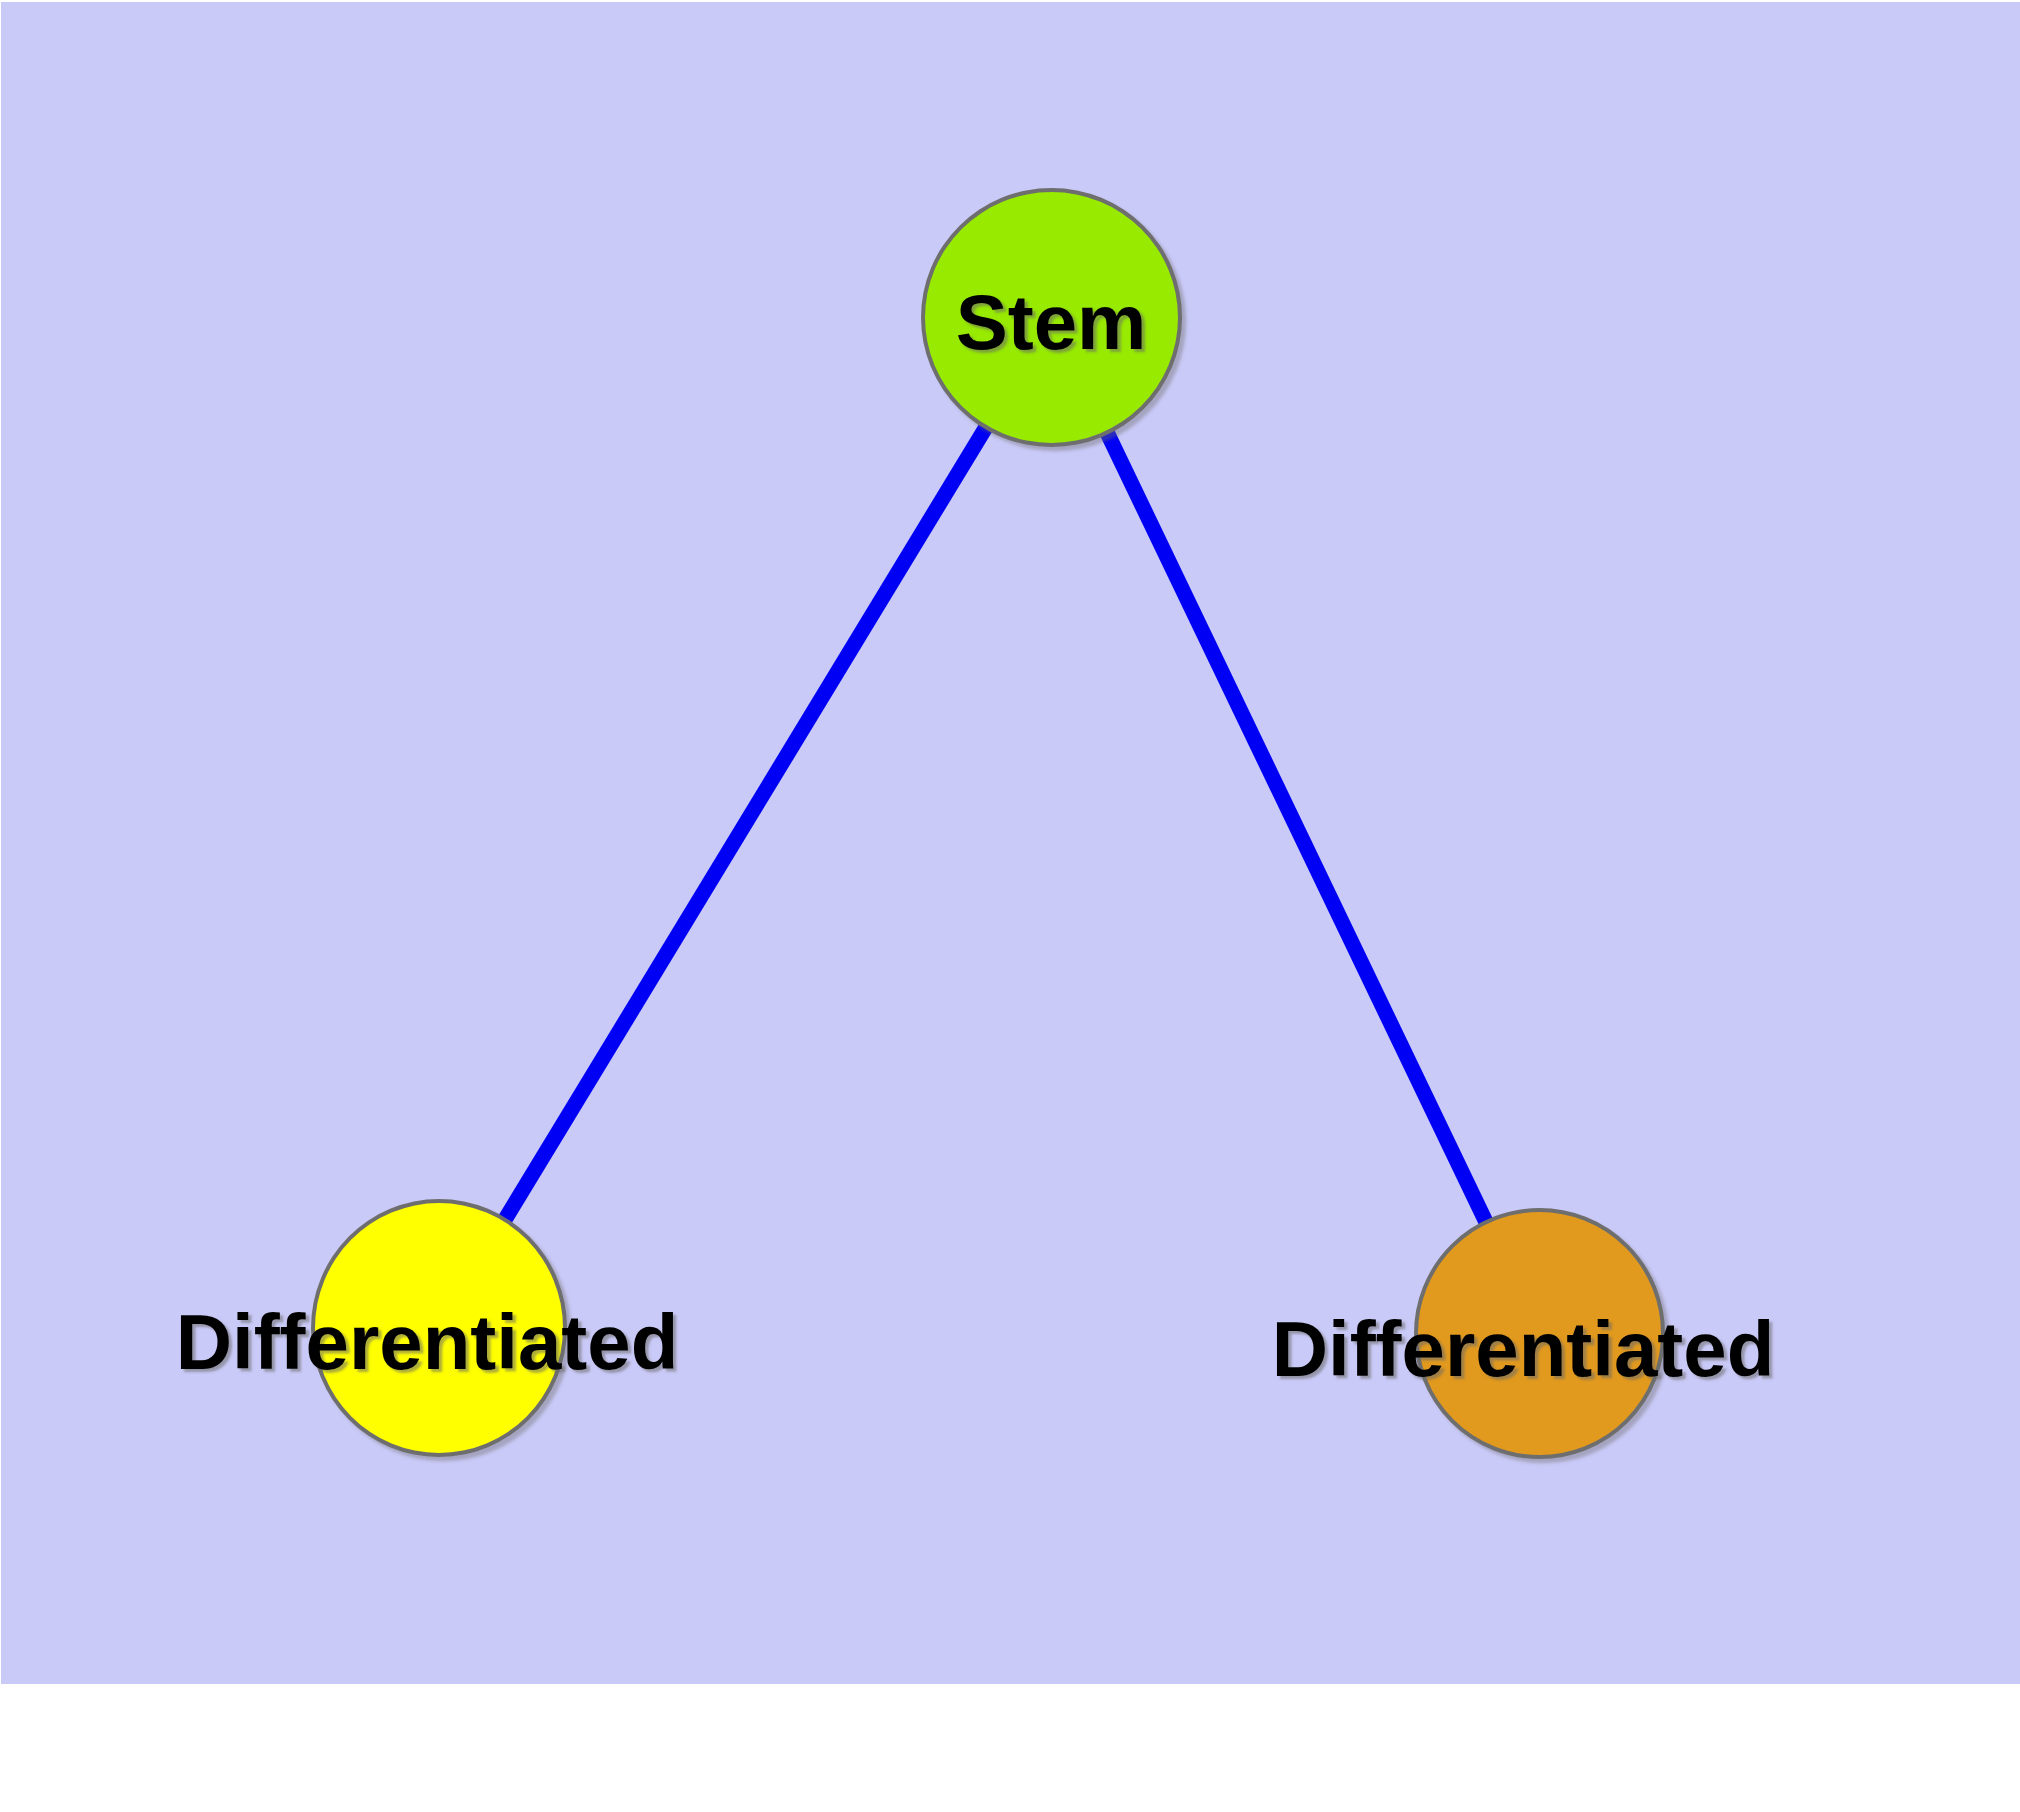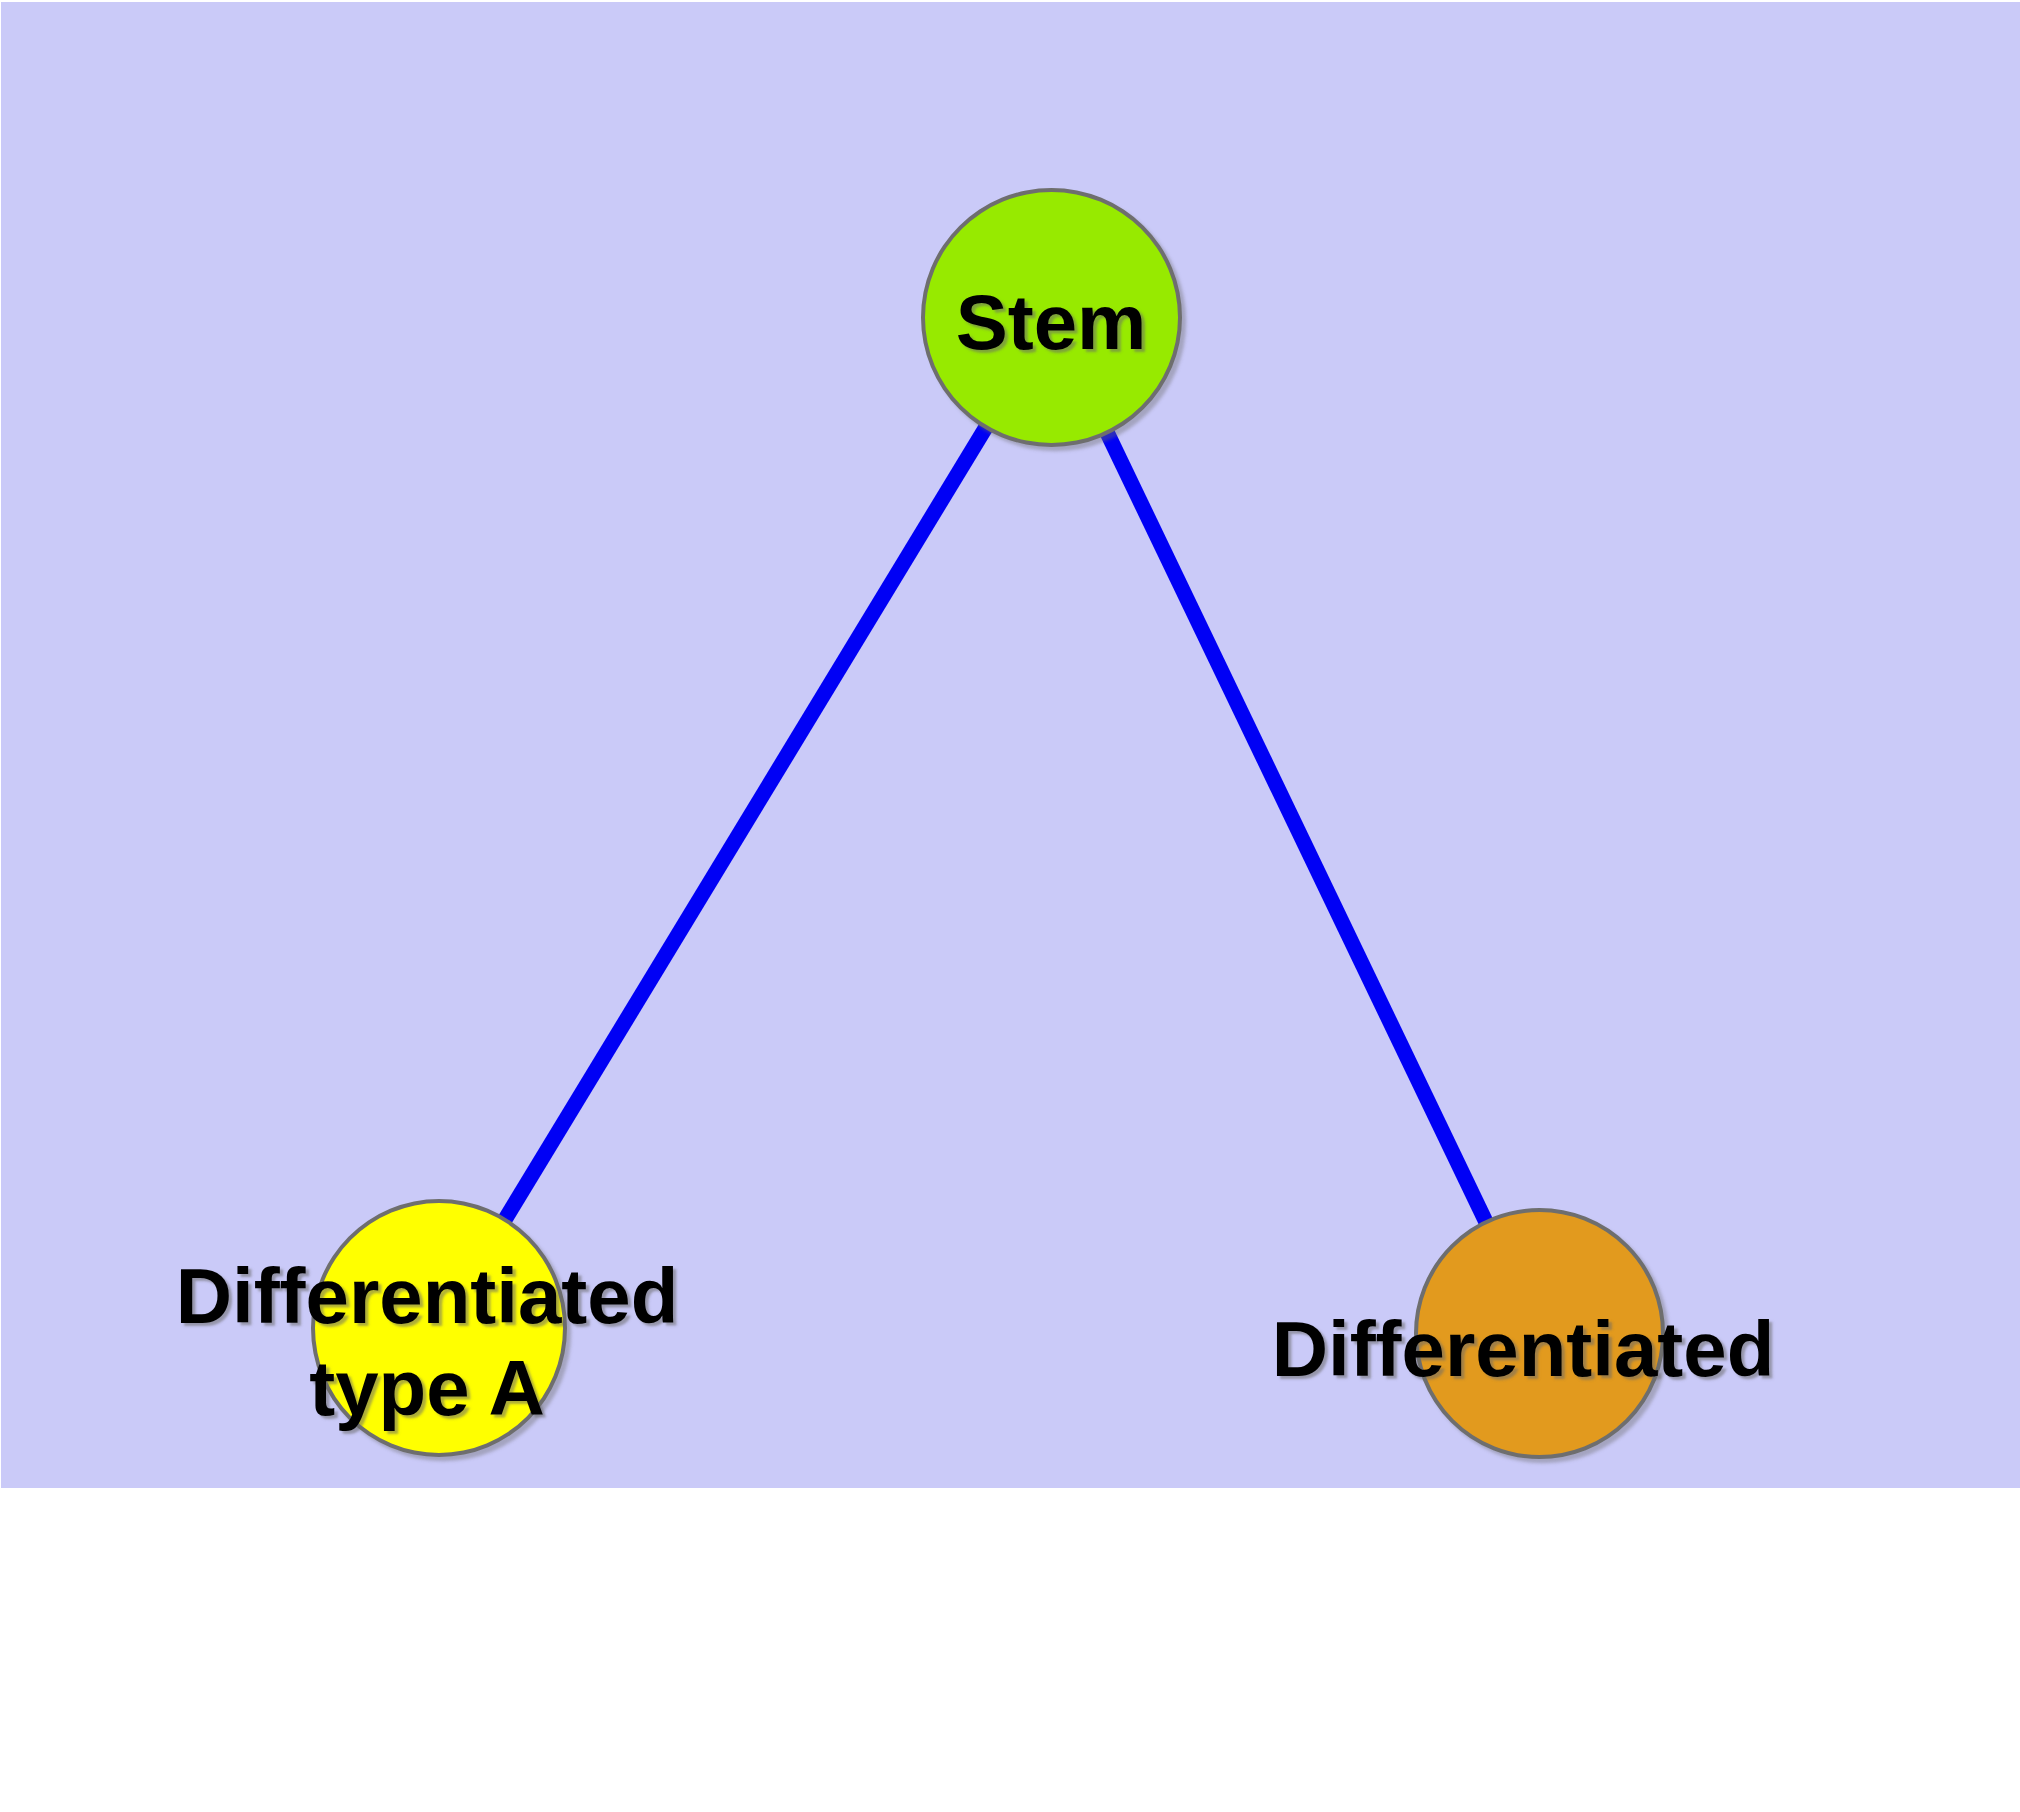--- a/index.html
+++ b/index.html
@@ -4,21 +4,21 @@
 <style>
   html, body {
     margin: 0;
     padding: 0;
     background: #ffffff;
     font-family: "Liberation Sans", sans-serif;
   }
   .canvas {
     position: relative;
     width: 2021px;
-    height: 1488px;
+    height: 1684px;
     background: #cacaf8;
     box-sizing: border-box;
     border-top: 2.5px solid #ffffff;
     border-left: 1.7px solid #ffffff;
     overflow: hidden;
   }
   .edges {
     position: absolute;
     left: 0;
     top: 0;
@@ -87,21 +87,20 @@
   <div class="node node-stem"></div>
   <div class="node node-type-a"></div>
   <div class="node node-type-b"></div>
 
   <div class="node-label label-stem">
     <span class="label-line">Stem</span>
   </div>
 
   <div class="node-label label-type-a">
     <span class="label-line">Differentiated</span>
-    <span class="label-line">type A</span>
   </div>
 
   <div class="node-label label-type-b">
     <span class="label-line">Differentiated</span>
   </div>
 
 </div>
 
 
 </body></html>

